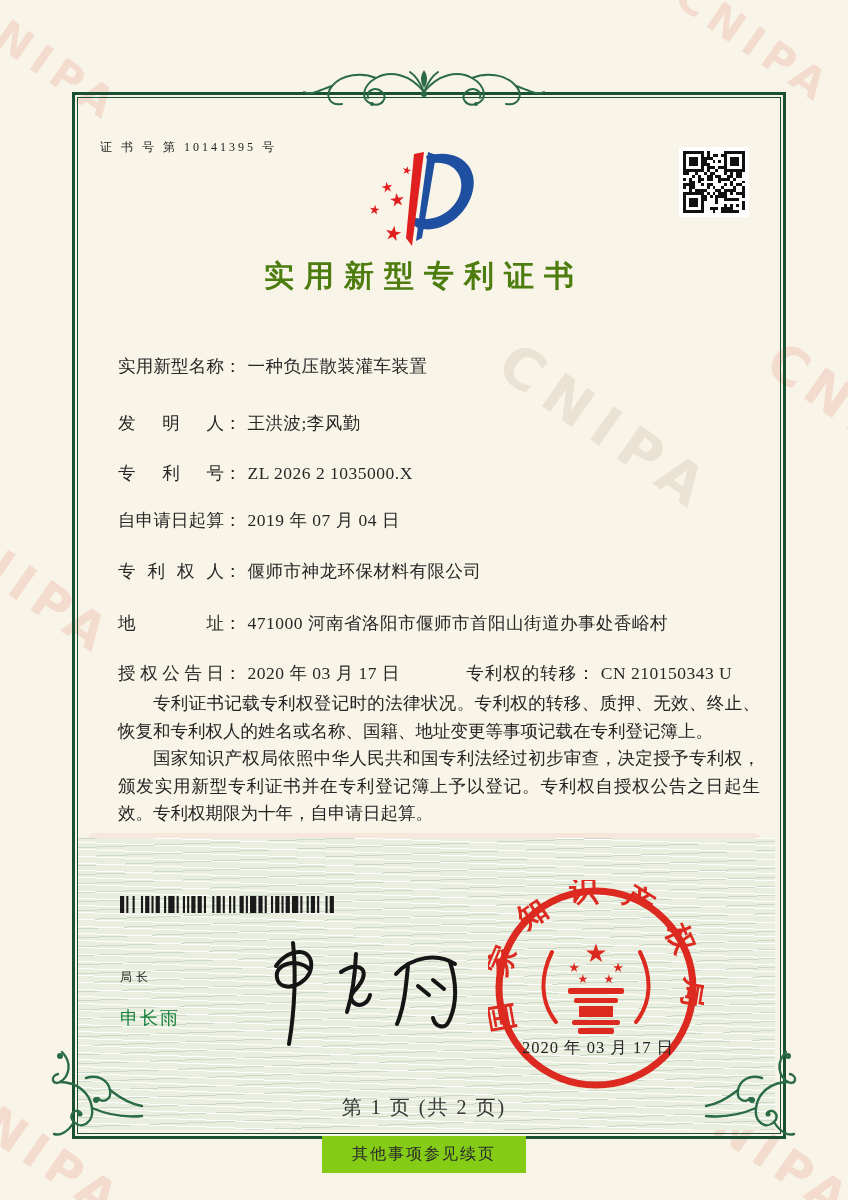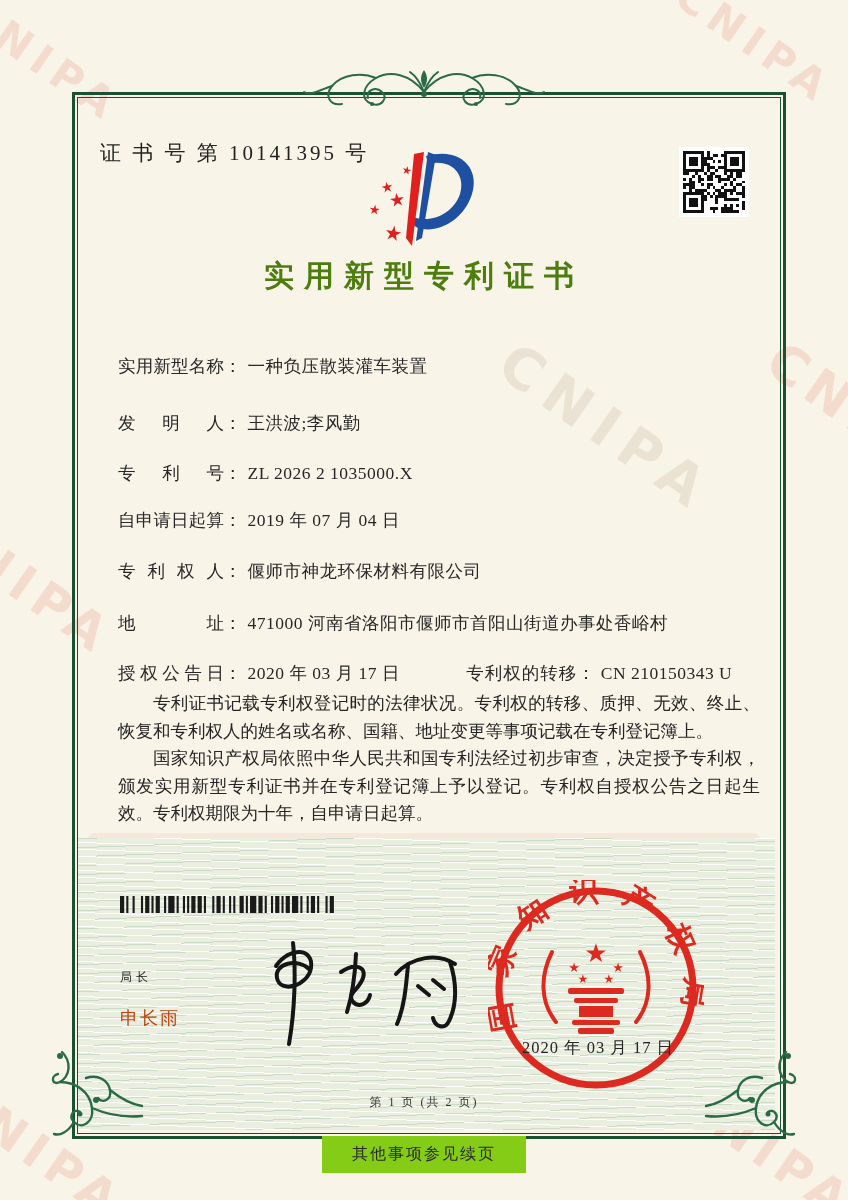--- a/index.html
+++ b/index.html
@@ -35,21 +35,21 @@
       repeating-linear-gradient(-2deg, rgba(168,195,170,0.45) 0 1px, rgba(168,195,170,0) 1px 9px);
   }
   .pinkband{
     position:absolute;left:88px;top:833px;width:672px;height:12px;z-index:1;
     background:rgba(241,205,193,0.35);border-radius:6px;
   }
   .ornament{position:absolute;z-index:3;}
   
   .certno{
     position:absolute;left:100px;top:139px;z-index:3;
-    font-size:21px;letter-spacing:3px;color:#222;
+    font-size:12px;letter-spacing:3px;color:#222;
   }
   .logo{position:absolute;left:362px;top:144px;width:122px;height:110px;z-index:3;}
   .qr{
     position:absolute;left:679px;top:147px;width:70px;height:70px;z-index:3;
     background:#fff;padding:4px;box-sizing:border-box;
   }
   .title{
     position:absolute;left:0;top:256px;width:848px;text-align:center;z-index:3;
     font-size:30px;font-weight:700;letter-spacing:10px;color:#4d7c0f;
   }
@@ -66,30 +66,30 @@
   .grant2{margin-left:62px;}
   
   .bodytext{
     position:absolute;left:118px;top:690px;width:642px;z-index:3;
     font-size:17.5px;line-height:27.5px;text-align:justify;color:#242424;
   }
   .bodytext p{margin:0;text-indent:2em;}
   
   .barcode{position:absolute;left:120px;top:896px;width:216px;height:17px;z-index:3;}
   .signer-role{position:absolute;left:120px;top:969px;font-size:12px;letter-spacing:4px;z-index:3;color:#222;}
-  .signer-name{position:absolute;left:120px;top:1006px;font-size:18px;letter-spacing:2px;z-index:3;color:#c2410c;}
+  .signer-name{position:absolute;left:120px;top:1006px;font-size:18px;letter-spacing:2px;z-index:3;color:#15803d;}
   .signature{position:absolute;left:238px;top:938px;width:230px;height:112px;z-index:4;}
   .seal{position:absolute;left:488px;top:880px;width:216px;height:216px;z-index:3;opacity:0.95;}
   .sealdate{
     position:absolute;left:518px;top:1037px;width:160px;text-align:center;z-index:4;
     font-size:16.5px;color:#252525;letter-spacing:1px;white-space:nowrap;
   }
   .pageno{
     position:absolute;left:0;top:1094px;width:848px;text-align:center;z-index:3;
-    font-size:12px;letter-spacing:2px;color:#333;
+    font-size:20px;letter-spacing:2px;color:#333;
   }
   .contnote{
     position:absolute;left:50%;top:1136px;transform:translateX(-50%);z-index:3;
     background:#84cc16;padding:8px 30px;font-size:16px;letter-spacing:2px;color:#2a2a2a;
     white-space:nowrap;
   }
 </style>
 </head>
 <body>
 

